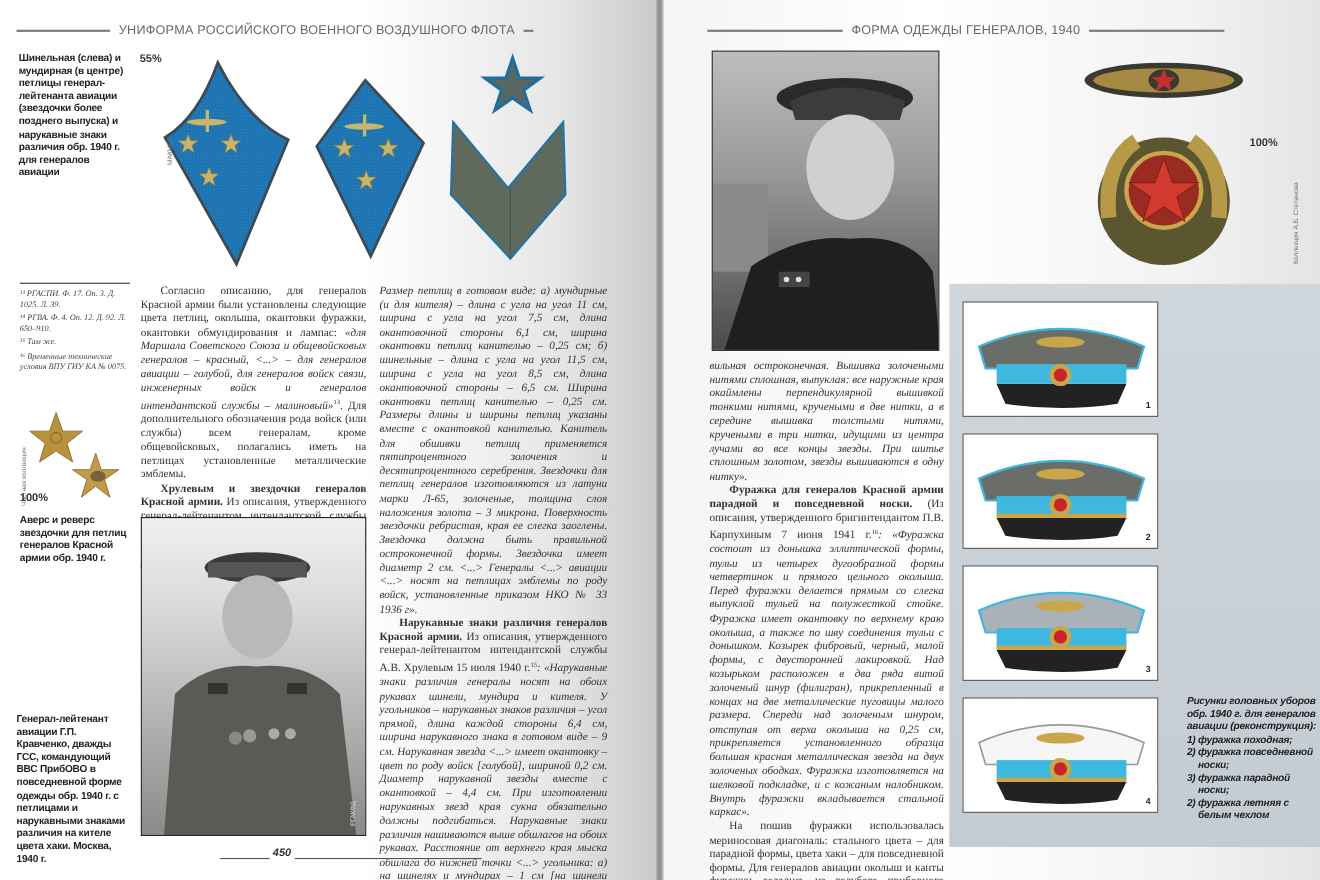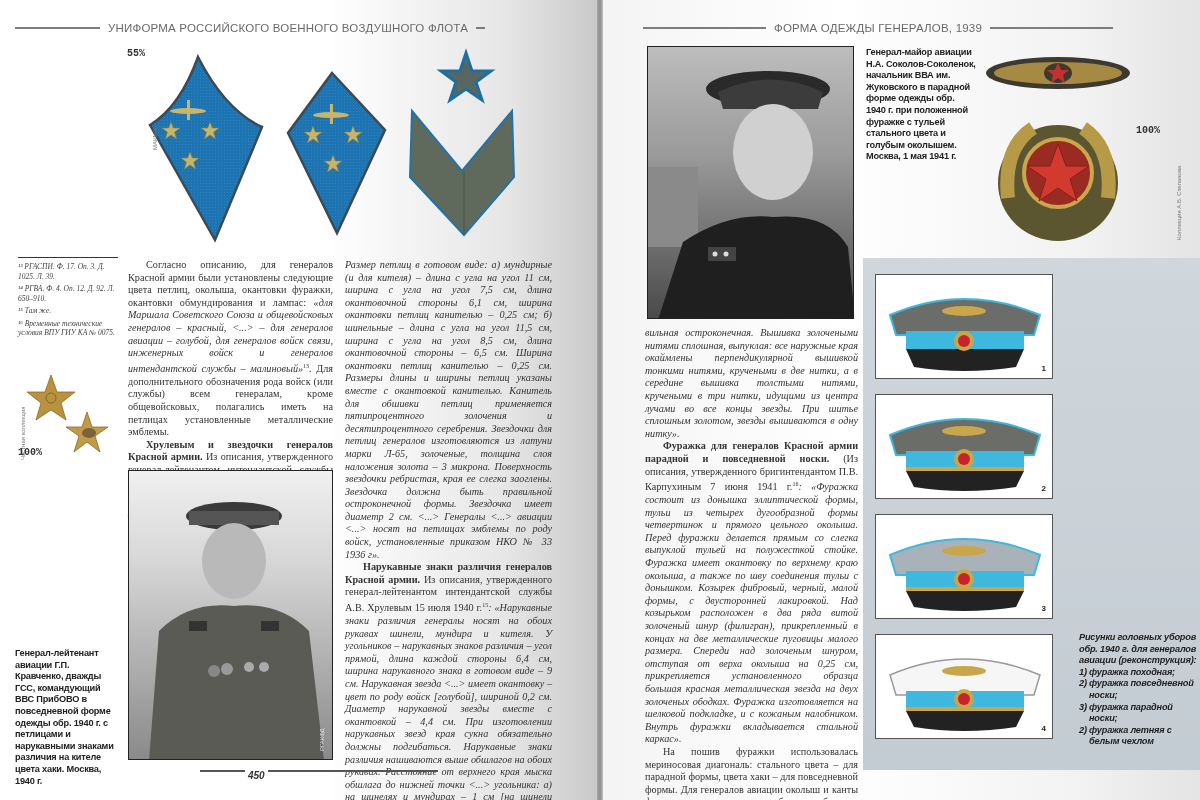--- a/index.html
+++ b/index.html
@@ -10,53 +10,54 @@
   .page-left { left: 0; width: 597px; background: linear-gradient(90deg, #ffffff 0%, #ffffff 55%, #e6e6e6 85%, #c9c9c9 100%); }
   .page-right { left: 603px; width: 597px; background: linear-gradient(90deg, #f4f4f4 0%, #ffffff 40%, #f2f2f2 80%, #e4e4e4 100%); }
   .gutter { position: absolute; left: 597px; top: 0; width: 6px; height: 800px; background: linear-gradient(90deg, #a8a8a8, #8c8c8c, #bdbdbd); }
 
   .running-head { position: absolute; top: 22px; display: flex; align-items: center; gap: 8px; font-family: "Liberation Sans", sans-serif; font-size: 11.5px; color: #6a6a6a; letter-spacing: 0.2px; }
   .running-head .rule { height: 2px; background: #7d7d7d; flex: 1; }
   .page-left .running-head { left: 15px; width: 470px; }
   .page-right .running-head { left: 40px; width: 470px; }
 
   .caption-sans { font-family: "Liberation Sans", sans-serif; font-weight: bold; font-size: 9.2px; line-height: 11.6px; color: #222; letter-spacing: -0.2px; }
-  .scale-label { font-family: Liberation Mono, monospace; font-weight: bold; font-size: 10px; color: #333; position: absolute; }
+  .scale-label { font-family: Liberation Sans, sans-serif; font-weight: bold; font-size: 10px; color: #333; position: absolute; }
 
   .body-col { position: absolute; font-size: 10.2px; line-height: 12.6px; text-align: justify; color: #333; }
   .body-col p { margin: 0; }
   .body-col .indent { text-indent: 18px; }
   .body-col .it { font-style: italic; }
   .body-col .head { font-weight: bold; }
 
   .footnotes { position: absolute; left: 18px; top: 257px; width: 100px; border-top: 1.5px solid #333; padding-top: 4px; font-size: 7.5px; line-height: 9.5px; font-style: italic; color: #444; }
   .footnotes div { margin-bottom: 3px; }
 
   .photo { position: absolute; border: 1px solid #222; overflow: hidden; }
   .photo-credit { position: absolute; font-family: "Liberation Sans", sans-serif; font-size: 6px; color: #777; transform: rotate(-90deg); transform-origin: left top; white-space: nowrap; }
 
-  .folio { position: absolute; top: 770px; font-family: "Liberation Sans", sans-serif; font-style: italic; font-weight: bold; font-size: 10px; color: #333; display: flex; align-items: flex-start; gap: 3px; }
+  .folio { position: absolute; top: 770px; font-family: "Liberation Sans", sans-serif; font-style: italic; font-weight: bold; font-size: 10px; color: #333; display: flex; align-items: flex-end; gap: 3px; }
   .folio .rule { height: 1.5px; background: #555; }
 
   .caps-panel { position: absolute; left: 260px; top: 258px; width: 337px; height: 512px; background: linear-gradient(180deg, #cfd6dc, #c4ccd3); }
   .cap-frame { position: absolute; left: 12px; width: 178px; height: 105px; background: #ffffff; border: 1px solid #555; }
   .cap-num { position: absolute; right: 6px; bottom: 5px; font-family: "Liberation Sans", sans-serif; font-weight: bold; font-size: 8px; color: #222; }
   .list-caption div { padding-left: 10px; text-indent: -10px; font-style: italic; }
 </style>
 </head>
 <body>
 
 <div class="page page-left">
 
   <div class="running-head">
     <div class="rule" style="flex:0 0 85px;"></div>
     <span>УНИФОРМА РОССИЙСКОГО ВОЕННОГО ВОЗДУШНОГО ФЛОТА</span>
     <div class="rule"></div>
   </div>
 
+  <div class="caption-sans" style="position:absolute; left:17px; top:47px; width:103px;">Шинельная (слева) и мундирная (в центре) петлицы генерал-лейтенанта авиации (звездочки более позднего выпуска) и нарукавные знаки различия обр. 1940 г. для генералов авиации</div>
   <div class="scale-label" style="left:127px; top:48px;">55%</div>
 
   <svg style="position:absolute; left:140px; top:45px;" width="430" height="200">
     <defs>
       <pattern id="feltL" width="3" height="3" patternUnits="userSpaceOnUse">
         <rect width="3" height="3" fill="#1e74b0"></rect>
           <rect width="1" height="1" fill="#2a85c2"></rect>
       </pattern>
       <symbol id="st" viewBox="-10 -10 20 20">
         <polygon points="0,-9 2.3,-3 9,-3 3.6,1.2 5.6,8 0,3.9 -5.6,8 -3.6,1.2 -9,-3 -2.3,-3" fill="#c9b56a" stroke="#8a7a3a" stroke-width="0.6"></polygon>
@@ -96,20 +97,21 @@
   </div>
 
   <svg style="position:absolute; left:25px; top:370px;" width="100" height="100">
     <polygon points="26,5 32,22 50,22 36,33 41,50 26,40 11,50 16,33 2,22 20,22" fill="#b8923f" stroke="#8a6a28" stroke-width="0.8"></polygon>
     <circle cx="26" cy="28" r="5" fill="none" stroke="#7a5a20" stroke-width="0.8"></circle>
     <polygon points="62,42 67,57 83,57 70,66 75,82 62,72 49,82 54,66 41,57 57,57" fill="#c29a48" stroke="#8a6a28" stroke-width="0.8"></polygon>
     <ellipse cx="64" cy="63" rx="7" ry="5" fill="#5a4a3a" opacity="0.7"></ellipse>
   </svg>
   <div class="photo-credit" style="left:20px; top:460px;">Частная коллекция</div>
   <div class="scale-label" style="left:18px; top:447px;">100%</div>
+  <div class="caption-sans" style="position:absolute; left:18px; top:467px; width:100px;">Аверс и реверс звездочки для петлиц генералов Красной армии обр. 1940 г.</div>
 
   <div class="caption-sans" style="position:absolute; left:15px; top:648px; width:103px;">Генерал-лейтенант авиации Г.П. Кравченко, дважды ГСС, командующий ВВС ПрибОВО в повседневной форме одежды обр. 1940 г. с петлицами и нарукавными знаками различия на кителе цвета хаки. Москва, 1940 г.</div>
 
   <div class="body-col" style="left:128px; top:259px; width:205px;">
     <p class="indent"><span>Согласно описанию, для генералов Красной армии были установлены следующие цвета петлиц, околыша, окантовки фуражки, окантовки обмундирования и лампас: </span><span class="it">«для Маршала Советского Союза и общевойсковых генералов – красный, &lt;...&gt; – для генералов авиации – голубой, для генералов войск связи, инженерных войск и генералов интендантской службы – малиновый»</span><sup style="font-size:6px;">13</sup><span>. Для дополнительного обозначения рода войск (или службы) всем генералам, кроме общевойсковых, полагались иметь на петлицах установленные металлические эмблемы.</span></p>
     <p class="indent"><span class="head">Хрулевым и звездочки генералов Красной армии.</span><span> Из описания, утвержденного генерал-лейтенантом интендантской службы А.В. Хрулевым 15 июля 1940 г.</span><sup style="font-size:6px;">14</sup><span class="it">: «Цвета петлиц по родам войск. Петлицы ромбообразной формы.</span></p>
   </div>
 
   <div class="photo" style="left:128px; top:470px; width:205px; height:290px; background: linear-gradient(180deg,#f0f0f0 0%, #d8d8d8 30%, #8a8a8a 100%);">
     <svg width="205" height="290">
@@ -138,39 +140,38 @@
     <div class="rule" style="width:170px;"></div>
   </div>
 </div>
 
 <div class="gutter"></div>
 
 <div class="page page-right">
 
   <div class="running-head">
     <div class="rule"></div>
-    <span>ФОРМА ОДЕЖДЫ ГЕНЕРАЛОВ, 1939</span>
+    <span>ФОРМА ОДЕЖДЫ ГЕНЕРАЛОВ, 1940</span>
     <div class="rule"></div>
   </div>
 
   <div class="photo" style="left:44px; top:46px; width:207px; height:273px; background: linear-gradient(180deg,#bdbdbd 0%, #9a9a9a 40%, #4a4a4a 100%);">
     <svg width="207" height="273">
       <rect x="0" y="120" width="50" height="80" fill="#8a8a8a"></rect>
       <ellipse cx="120" cy="42" rx="62" ry="18" fill="#2a2a2a"></ellipse>
       <path d="M70,45 Q120,20 175,45 L170,62 L75,62 Z" fill="#3c3c3c"></path>
       <ellipse cx="125" cy="105" rx="40" ry="48" fill="#d0d0d0"></ellipse>
       <path d="M10,273 L35,195 Q80,165 125,170 Q180,165 200,200 L207,273 Z" fill="#1f1f1f"></path>
       <rect x="60" y="200" width="28" height="14" fill="#444"></rect>
       <circle cx="67" cy="207" r="2.5" fill="#ddd"></circle>
         <circle cx="78" cy="207" r="2.5" fill="#ddd"></circle>
     </svg>
     
   </div>
 
-  <div class="caption-sans" style="position:absolute; left:263px; top:47px; width:110px;">Генерал-майор авиации Н.А. Соколов-Соколенок, начальник ВВА им. Жуковского в парадной форме одежды обр. 1940 г. при положенной фуражке с тульей стального цвета и голубым околышем. Москва, 1 мая 1941 г.</div>
 
   <svg style="position:absolute; left:375px; top:48px;" width="220" height="200">
     <ellipse cx="80" cy="25" rx="72" ry="16" fill="#3c3a30"></ellipse>
     <ellipse cx="80" cy="25" rx="64" ry="11" fill="#a68a44"></ellipse>
     <ellipse cx="80" cy="25" rx="14" ry="10" fill="#3c3a30"></ellipse>
     <polygon points="80,14 83,22 91,22 85,27 87,35 80,30 73,35 75,27 69,22 77,22" fill="#c23030"></polygon>
     <ellipse cx="80" cy="135" rx="60" ry="58" fill="#5b5530"></ellipse>
     <path d="M30,150 Q25,100 55,80 M130,150 Q135,100 105,80" stroke="#b79a48" stroke-width="14" fill="none"></path>
     <circle cx="80" cy="125" r="34" fill="#9a2b22" stroke="#caa64d" stroke-width="4"></circle>
     <polygon points="80,96 88,118 111,118 92,131 99,153 80,140 61,153 68,131 49,118 72,118" fill="#d23a2f" stroke="#8a1e18" stroke-width="1"></polygon>

